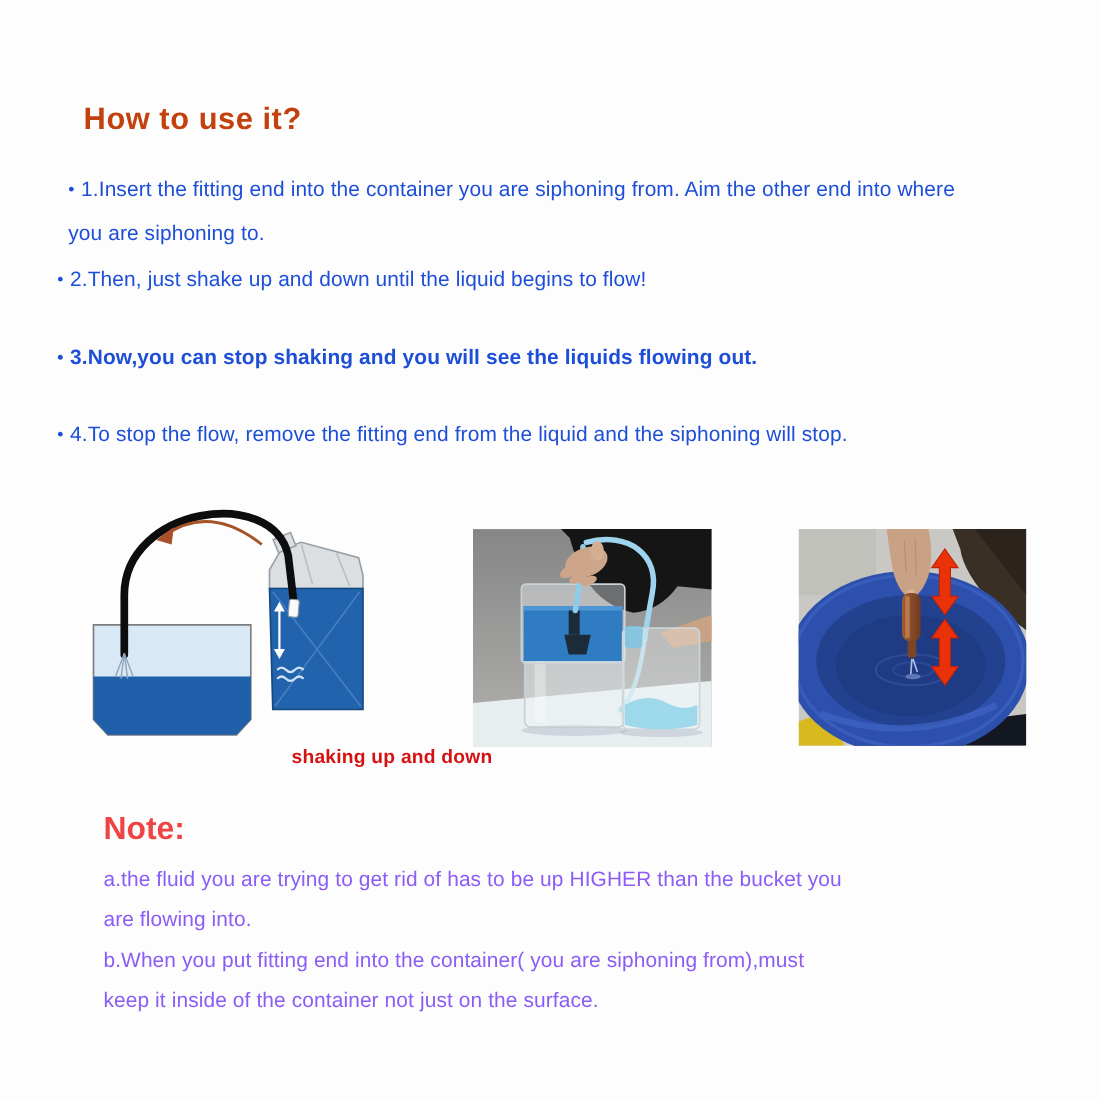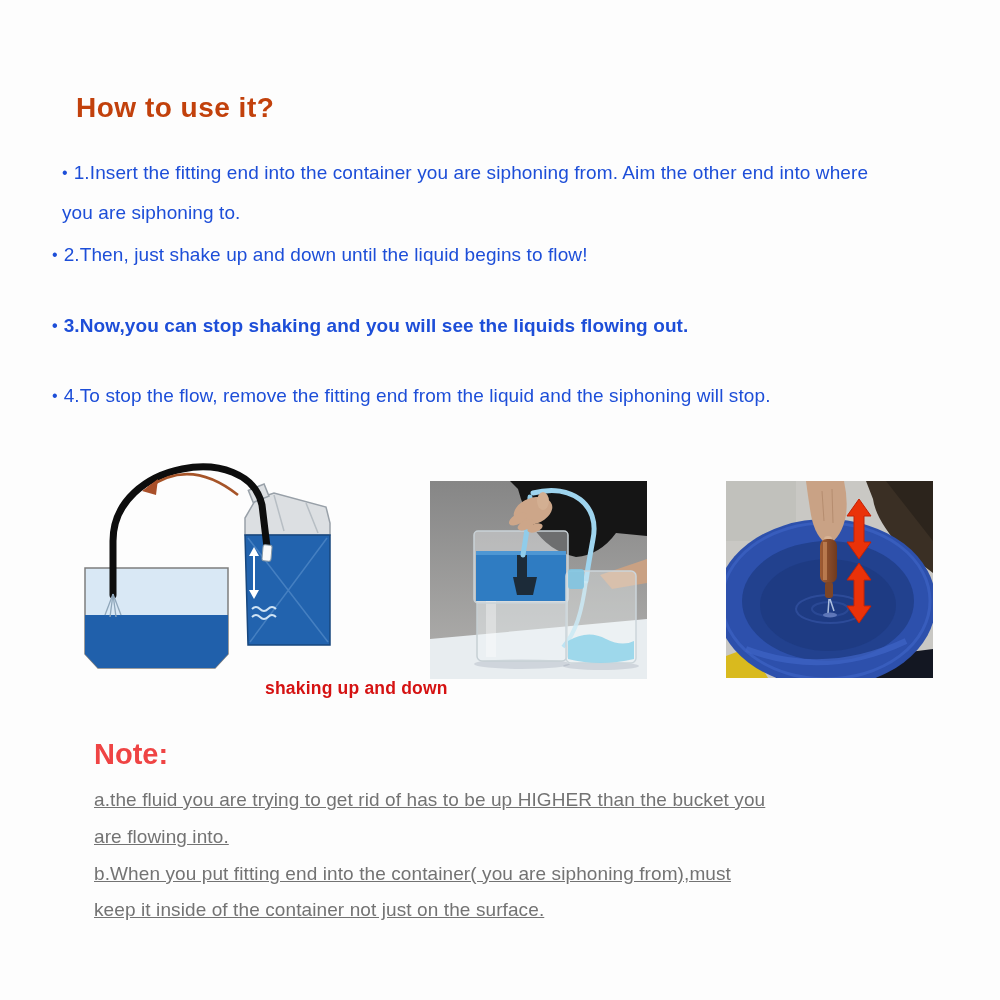--- a/index.html
+++ b/index.html
@@ -22,21 +22,21 @@
   .caption{
     position:absolute;left:241px;top:678px;
     font-size:17.5px;font-weight:700;color:#d51212;letter-spacing:0.2px;margin-left:24px;
   }
   .note-heading{
     position:absolute;left:94px;top:738px;
     font-size:29px;font-weight:700;color:#ef4444;
   }
   .note-items{
     position:absolute;left:94px;top:782px;width:820px;
-    font-size:19px;line-height:36.8px;color:#737373;letter-spacing:0.1px;text-decoration:underline;
+    font-size:19px;line-height:36.8px;color:#8b5cf6;letter-spacing:0.1px;
   }
 </style>
 </head>
 <body>
 
 <div class="page-title">How to use it?</div>
 
 <div class="step" style="left:62px;top:153px;">
   <span class="bullet">•</span><span>1.Insert the fitting end into the container you are siphoning from. Aim the other end into where</span><br>
   <span>you are siphoning to.</span>

